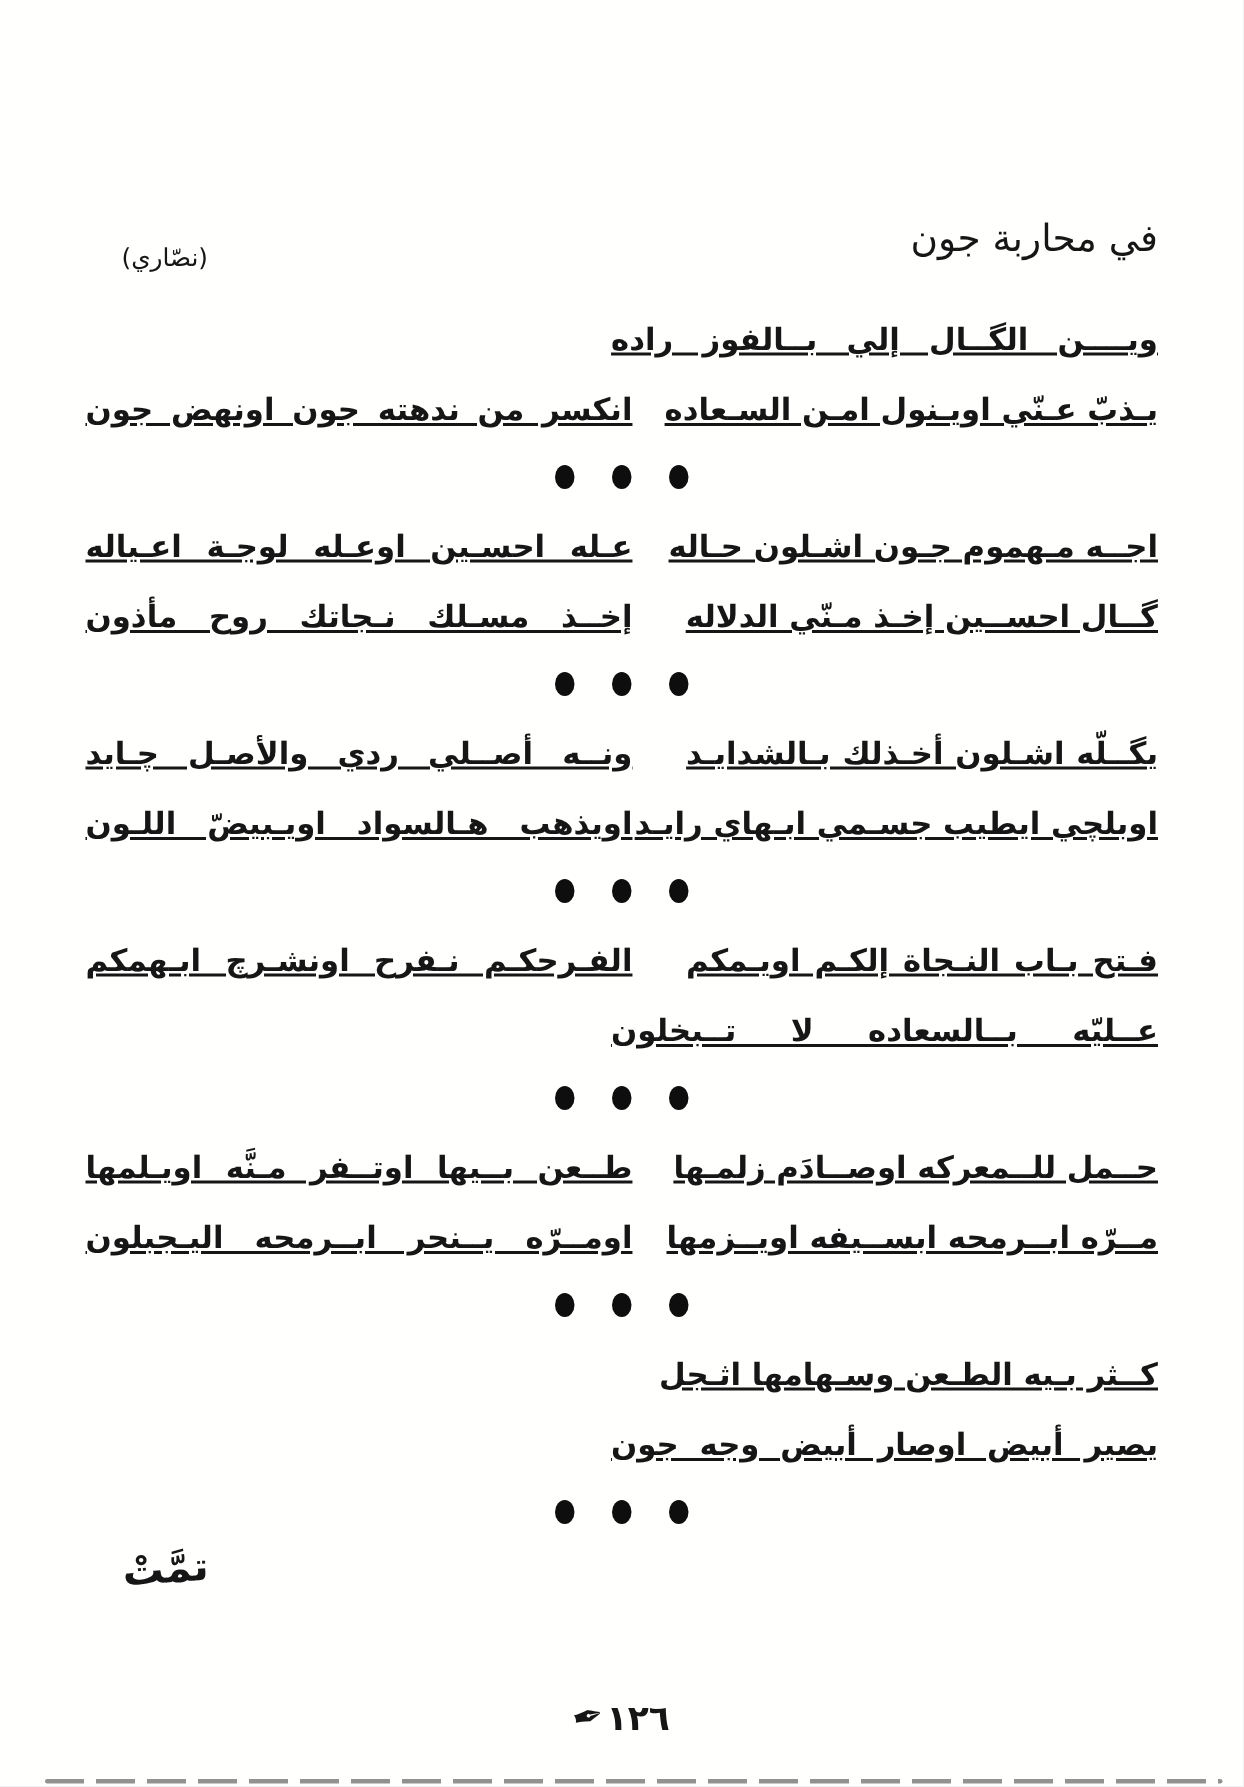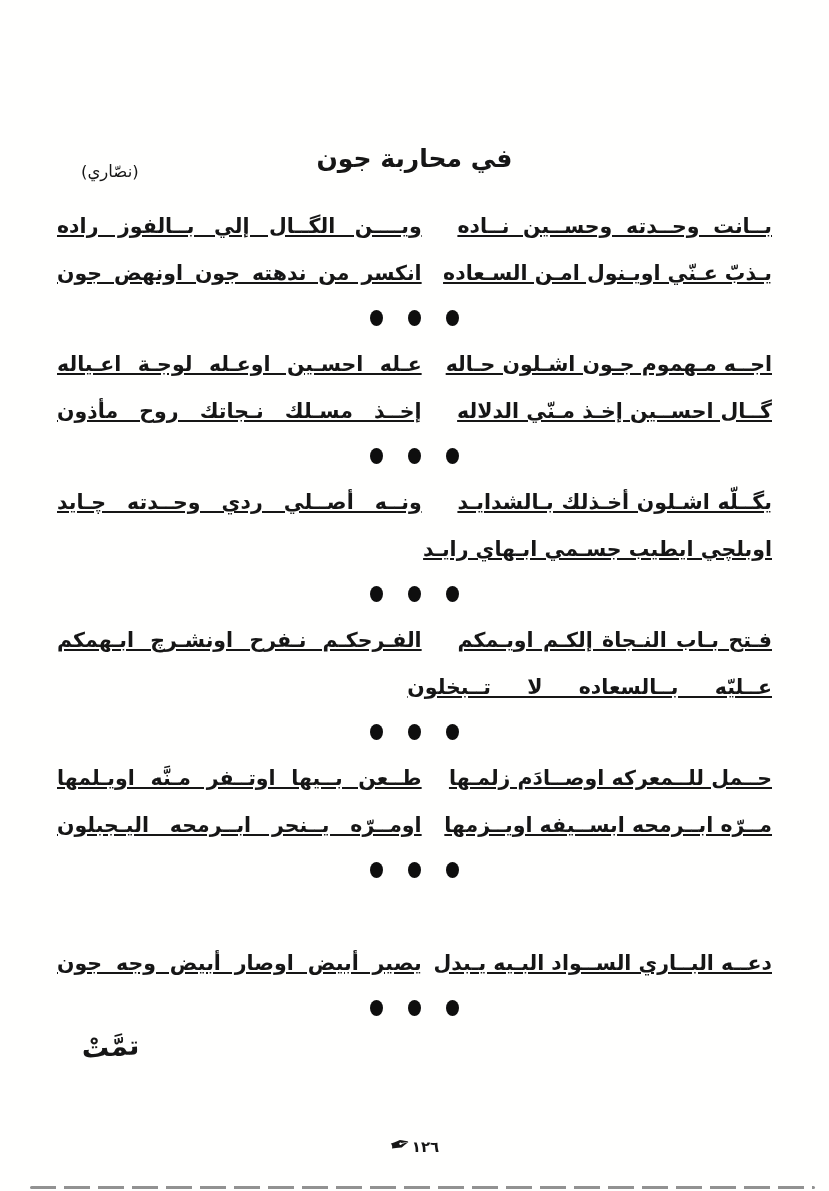--- a/index.html
+++ b/index.html
@@ -24,23 +24,22 @@
     padding: 140px 57px 0 57px;
     box-sizing: border-box;
   }
   
   .header {
     position: relative;
     height: 58px;
   }
   .title {
     margin: 4px 0 0 0;
-    text-align: center;
     font-size: 25px;
-    font-weight: 700;
+    font-weight: 400;
     letter-spacing: 0.5px;
   }
   .attribution {
     position: absolute;
     left: 24px;
     top: 18px;
     font-size: 16.5px;
     font-weight: 400;
   }
   
@@ -99,21 +98,21 @@
     align-items: center;
     gap: 1px;
   }
   .ornament {
     font-size: 25px;
     line-height: 1;
     transform: rotate(-14deg) translateY(-2px);
     display: inline-block;
   }
   .page-number {
-    font-size: 15px;
+    font-size: 23px;
     font-weight: 700;
     letter-spacing: 2px;
   }
   
   .scan-edge {
     position: absolute;
     bottom: 2px;
     left: 30px;
     right: 14px;
     height: 3px;
@@ -132,21 +131,20 @@
 <div class="page">
   <div class="content">
 
     <div class="header">
       <h1 class="title">في محاربة جون</h1>
       <span class="attribution">(نصّاري)</span>
     </div>
 
     <div>
       <div class="verse-line">
-        <span class="hemistich sadr">بــانت وحــدته وحســين نــاده</span>
         <span class="hemistich ajuz">ويــــن الگــال إلي بــالفوز راده</span>
       </div>
       <div class="verse-line">
         <span class="hemistich sadr">يـذبّ عـنّي اويـنول امـن السـعاده</span>
         <span class="hemistich ajuz">انكسر من ندهته جون اونهض جون</span>
       </div>
     </div>
     <div class="separator">
       <span class="sep-dot"></span>
       <span class="sep-dot"></span>
@@ -165,24 +163,25 @@
     </div>
     <div class="separator">
       <span class="sep-dot"></span>
       <span class="sep-dot"></span>
       <span class="sep-dot"></span>
     </div>
 
     <div>
       <div class="verse-line">
         <span class="hemistich sadr">يگــلّه اشـلون أخـذلك بـالشدايـد</span>
-        <span class="hemistich ajuz">ونــه أصــلي ردي وحــدته چـايد</span>
+        <span class="hemistich ajuz">ونــه أصــلي ردي والأصـل چـايد</span>
       </div>
       <div class="verse-line">
         <span class="hemistich sadr">اوبلچي ايطيب جسـمي ابـهاي رايـد</span>
+        <span class="hemistich ajuz">اويذهب هـالسواد اويـبيضّ اللـون</span>
       </div>
     </div>
     <div class="separator">
       <span class="sep-dot"></span>
       <span class="sep-dot"></span>
       <span class="sep-dot"></span>
     </div>
 
     <div>
       <div class="verse-line">
@@ -210,23 +209,23 @@
       </div>
     </div>
     <div class="separator">
       <span class="sep-dot"></span>
       <span class="sep-dot"></span>
       <span class="sep-dot"></span>
     </div>
 
     <div>
       <div class="verse-line">
-      </div>
-      <div class="verse-line">
-        <span class="hemistich sadr">دعــه البــاري الســواد البـيه يـبدل</span>
+        <span class="hemistich sadr">كــثر بـيه الطـعن وسـهامها اثـجل</span>
+      </div>
+      <div class="verse-line">
         <span class="hemistich ajuz">يصير أبيض اوصار أبيض وجه جون</span>
       </div>
     </div>
     <div class="separator">
       <span class="sep-dot"></span>
       <span class="sep-dot"></span>
       <span class="sep-dot"></span>
     </div>
 
     <div class="colophon-row">

